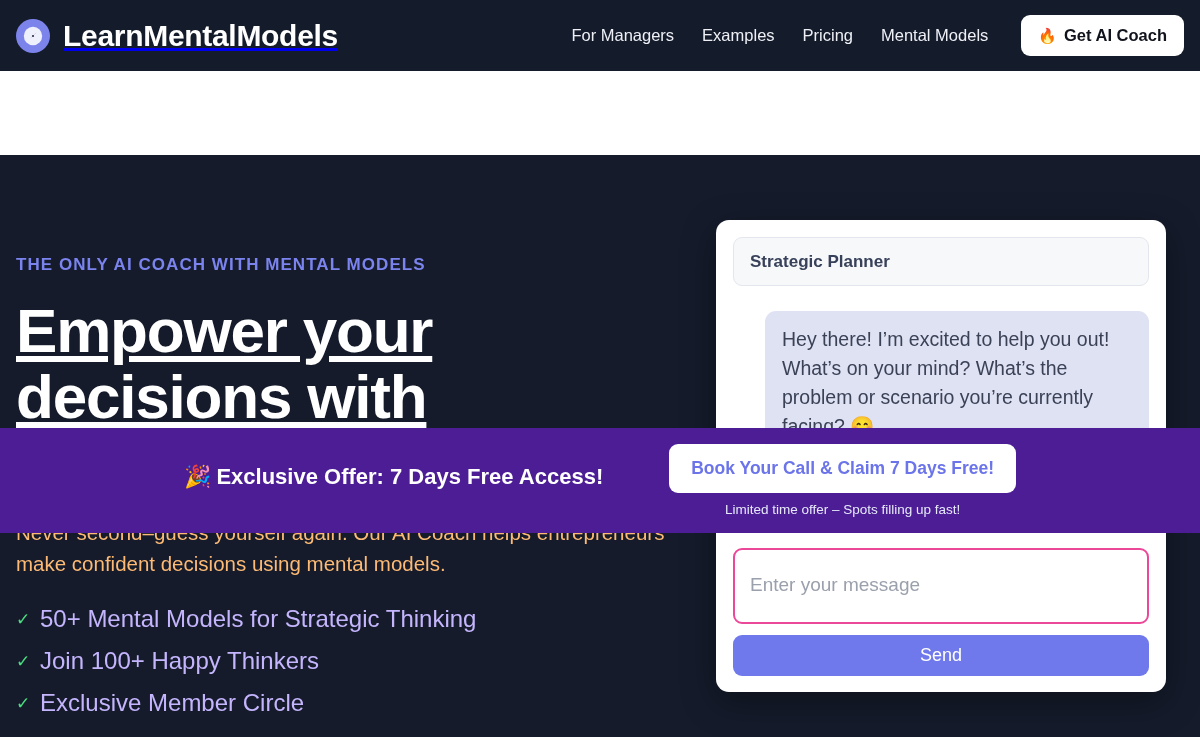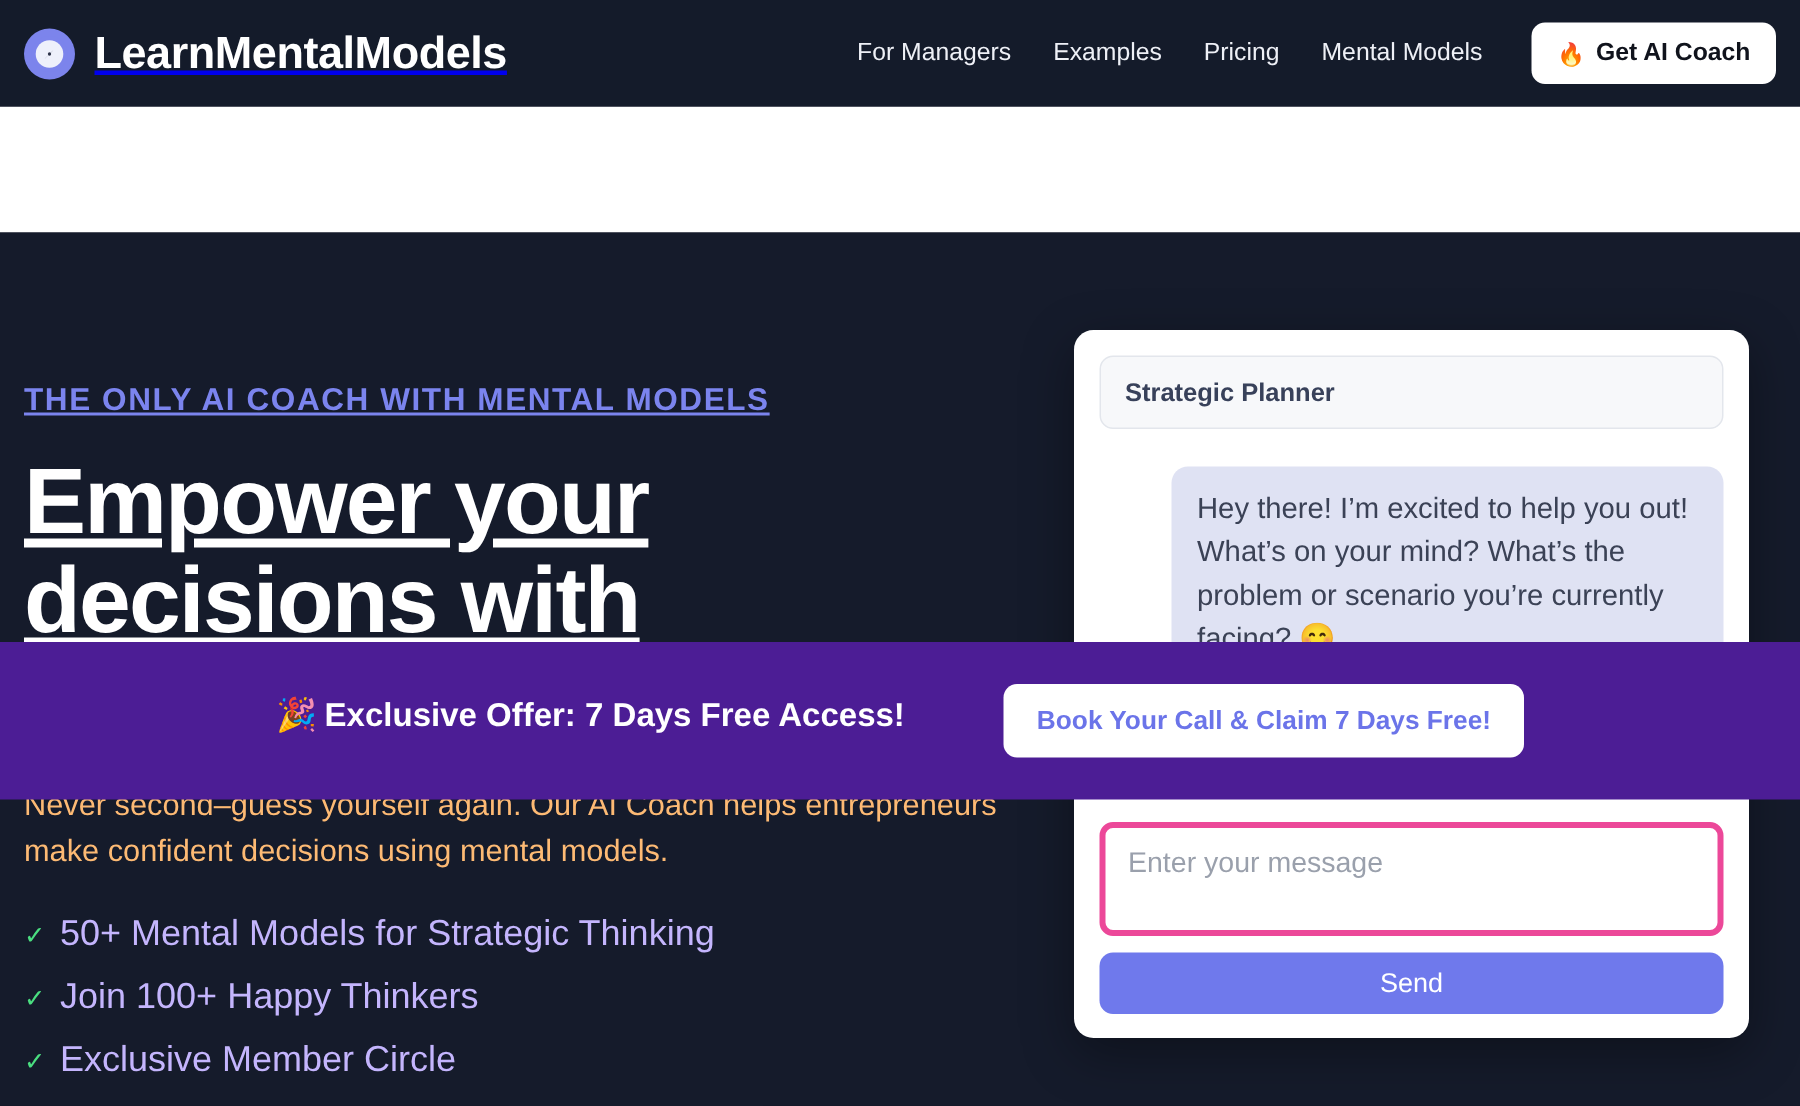--- a/index.html
+++ b/index.html
@@ -108,25 +108,24 @@
 
   .hero-left {
     position: absolute;
     left: 16px;
     top: 100px;
     width: 680px;
   }
 
   .eyebrow {
     color: #7b84ee;
-    font-size: 21px;
+    font-size: 17px;
     font-weight: bold;
     letter-spacing: 1.05px;
     margin-bottom: 23px;
-    text-decoration: underline;
   }
 
   .headline {
     color: #ffffff;
     font-size: 62px;
     font-weight: bold;
     line-height: 1.06;
     letter-spacing: -1.2px;
     text-decoration: underline;
   }
@@ -203,43 +202,43 @@
     padding: 0 16px;
     color: #38415a;
     font-size: 17px;
     font-weight: bold;
     cursor: pointer;
     text-align: right;
   }
 
   .chat-body {
     flex: 1;
-    padding: 25px 17px 0 33px;
+    padding: 25px 17px 0 17px;
     border-bottom: 2px solid #eab308;
     overflow: hidden;
   }
 
   .bubble {
     background: #dfe2f3;
     color: #3b4256;
     border-radius: 11px;
     padding: 14px 17px 15px 17px;
     font-size: 19.5px;
     line-height: 1.48;
     margin-left: 32px;
   }
 
   .chat-footer { padding: 15px 17px 16px 17px; }
 
   .msg-input {
     width: 100%;
     height: 76px;
-    border: 4px solid #ec4899;
+    border: 2px solid #ec4899;
     border-radius: 9px;
-    padding: 13px 15px;
+    padding: 24px 15px;
     font-family: "Liberation Sans", sans-serif;
     font-size: 19px;
     color: #3b4256;
     resize: none;
     outline: none;
     display: block;
     margin-top: 43px;
   }
   .msg-input::placeholder { color: #9aa0ac; }
 
@@ -396,17 +395,18 @@
   <div class="offer-banner">
 
     <div class="offer-copy">
       <div class="offer-title">
         <span class="emoji">🎉</span><span>Exclusive Offer: 7 Days Free Access!</span>
       </div>
     </div>
 
     <div class="offer-action">
       <button class="offer-button">Book Your Call &amp; Claim 7 Days Free!</button>
+      <div class="offer-note">Limited time offer – Spots filling up fast!</div>
     </div>
 
   </div>
 
 </div>
 
 </body></html>

